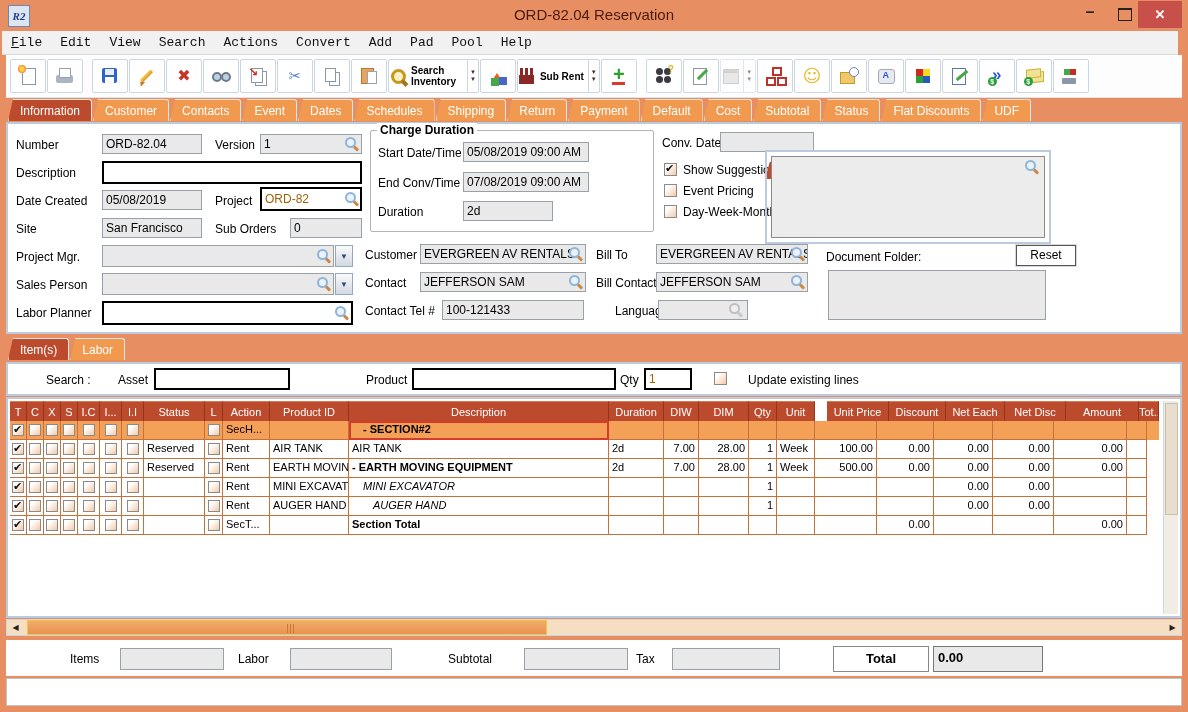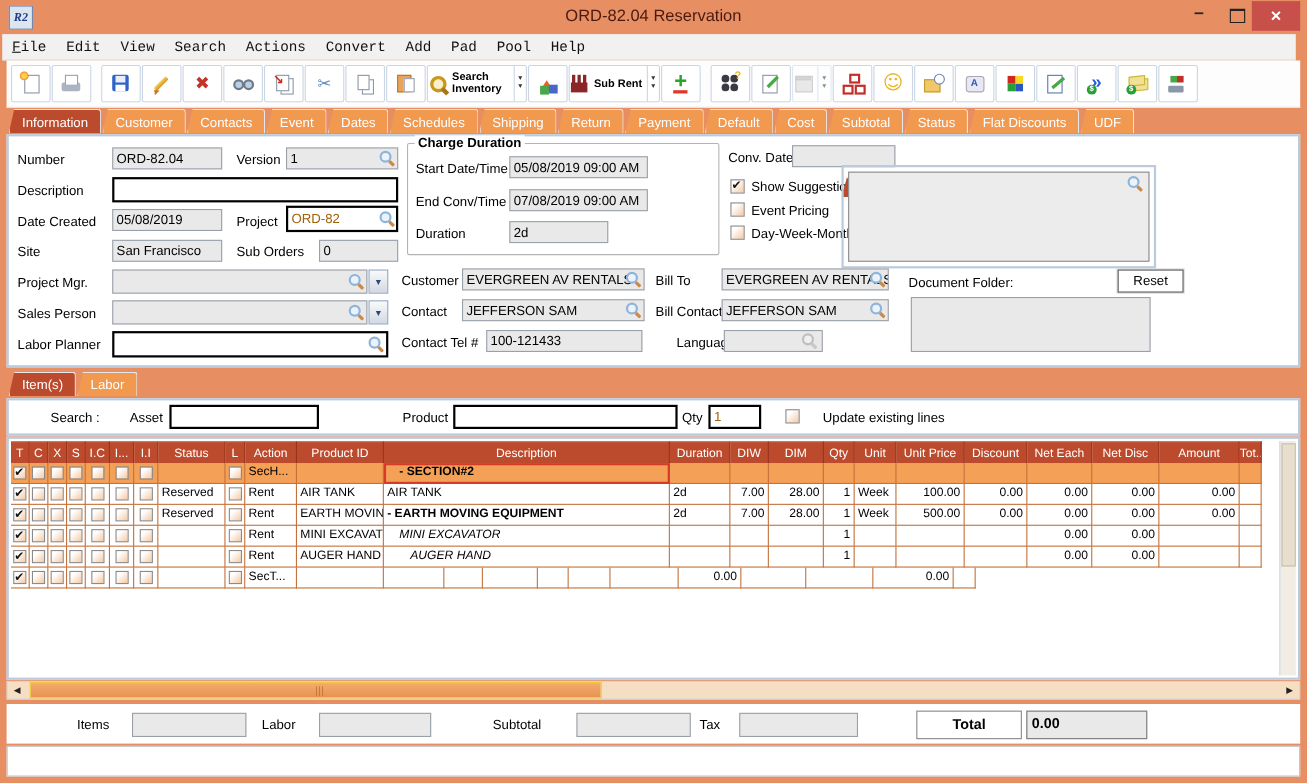--- a/index.html
+++ b/index.html
@@ -374,21 +374,21 @@
           <div class="th" data-name="column-header-status" style="width: 61px;">Status</div>
           <div class="th" data-name="column-header-l" style="width: 18px;">L</div>
           <div class="th" data-name="column-header-action" style="width: 47px;">Action</div>
           <div class="th" data-name="column-header-product-id" style="width: 79px;">Product ID</div>
           <div class="th" data-name="column-header-description" style="width: 260px;">Description</div>
           <div class="th" data-name="column-header-duration" style="width: 55px;">Duration</div>
           <div class="th" data-name="column-header-diw" style="width: 35px;">DIW</div>
           <div class="th" data-name="column-header-dim" style="width: 50px;">DIM</div>
           <div class="th" data-name="column-header-qty" style="width: 28px;">Qty</div>
           <div class="th" data-name="column-header-unit" style="width: 38px;">Unit</div>
-          <div class="th" data-name="column-header-unit-price" style="width: 62px;">Unit Price</div>
+          <div class="th" data-name="column-header-unit-price" style="width: 62px; margin-left: 12px;">Unit Price</div>
           <div class="th" data-name="column-header-discount" style="width: 57px;">Discount</div>
           <div class="th" data-name="column-header-net-each" style="width: 59px;">Net Each</div>
           <div class="th" data-name="column-header-net-disc" style="width: 61px;">Net Disc</div>
           <div class="th" data-name="column-header-amount" style="width: 73px;">Amount</div>
           <div class="th" data-name="column-header-tot" style="width: 20px;">Tot...</div>
         </div>
         <div class="trow sel" data-name="table-row">
           <div class="td cbcell" data-name="cell-t" style="width: 17px;">
             <span class="cb on" data-name="row-checkbox-t"></span>
           </div>
@@ -614,20 +614,21 @@
           </div>
           <div class="td cbcell" data-name="cell-i-i" style="width: 22px;">
             <span class="cb" data-name="row-checkbox-i-i"></span>
           </div>
           <div class="td" data-name="cell-status" style="width: 61px;"></div>
           <div class="td cbcell" data-name="cell-l" style="width: 18px;">
             <span class="cb" data-name="row-checkbox-l"></span>
           </div>
           <div class="td" data-name="cell-action" style="width: 47px;">SecT...</div>
           <div class="td" data-name="cell-product_id" style="width: 79px;"></div>
+          <div class="td" data-name="cell-description" style="width: 260px; font-weight: bold;">Section Total</div>
           <div class="td" data-name="cell-duration" style="width: 55px;"></div>
           <div class="td" data-name="cell-diw" style="width: 35px; text-align: right;"></div>
           <div class="td" data-name="cell-dim" style="width: 50px; text-align: right;"></div>
           <div class="td" data-name="cell-qty" style="width: 28px; text-align: right;"></div>
           <div class="td" data-name="cell-unit" style="width: 38px;"></div>
           <div class="td" data-name="cell-unit_price" style="width: 62px; text-align: right;"></div>
           <div class="td" data-name="cell-discount" style="width: 57px; text-align: right;">0.00</div>
           <div class="td" data-name="cell-net_each" style="width: 59px; text-align: right;"></div>
           <div class="td" data-name="cell-net_disc" style="width: 61px; text-align: right;"></div>
           <div class="td" data-name="cell-amount" style="width: 73px; text-align: right;">0.00</div>

